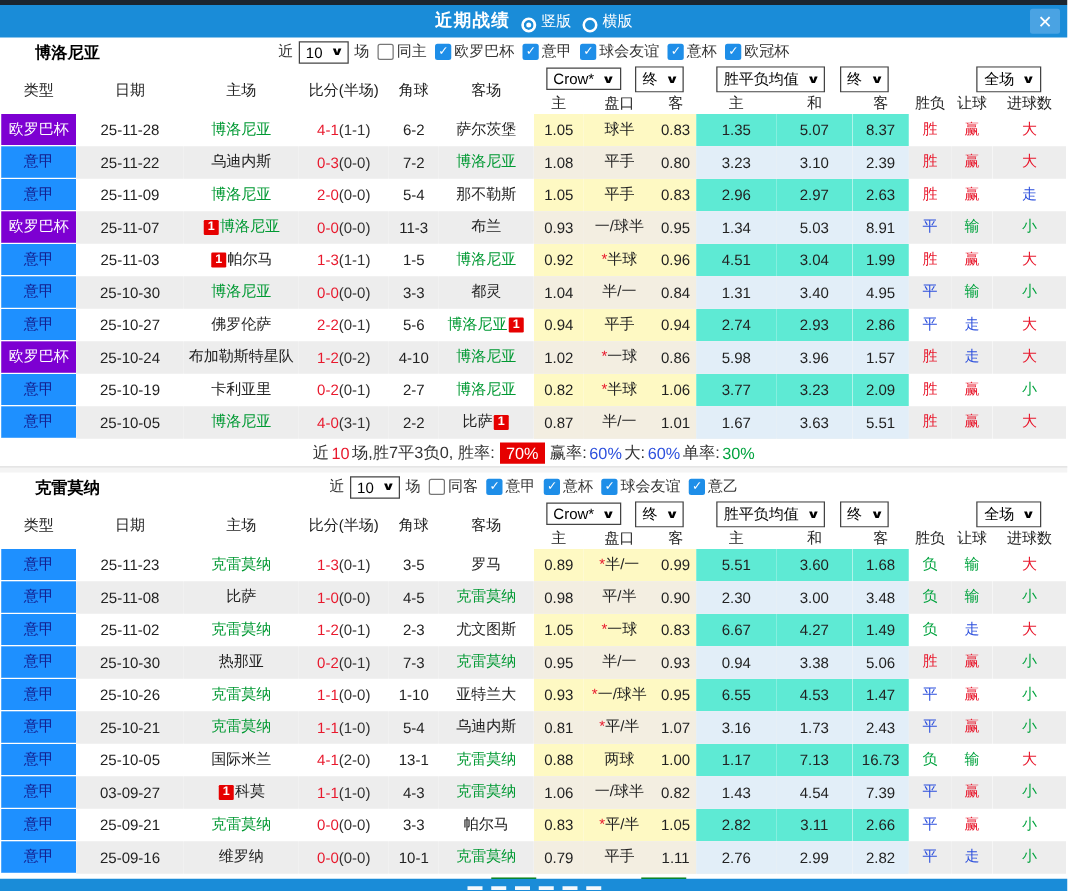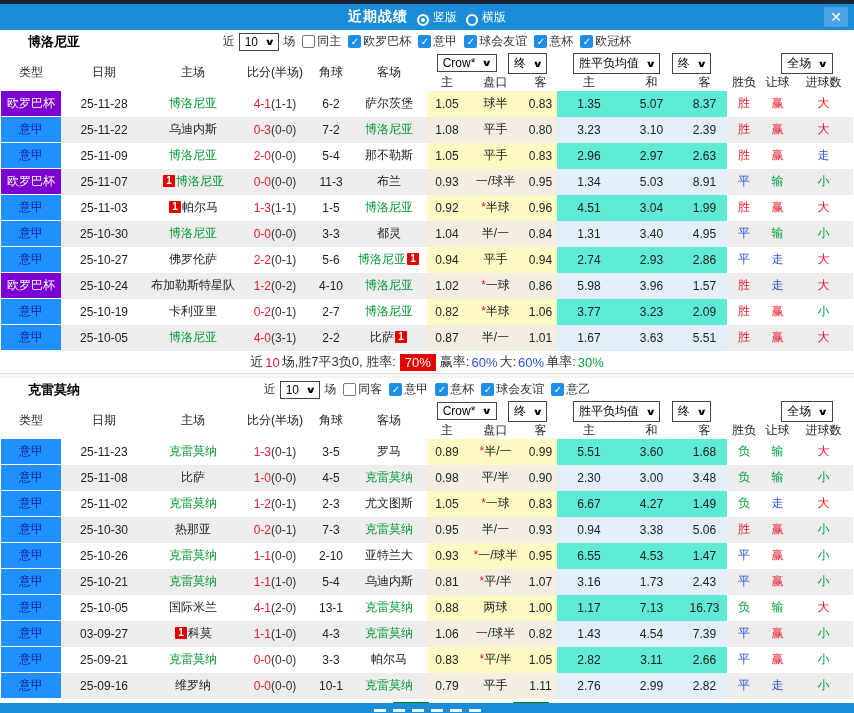--- a/index.html
+++ b/index.html
@@ -501,21 +501,21 @@
             <td class="bl">5.06</td>
             <td style="color: rgb(232, 25, 45);">胜</td>
             <td style="color: rgb(232, 25, 45);">赢</td>
             <td style="color: rgb(0, 163, 62);">小</td>
           </tr>
           <tr class="odd">
             <td class="type" style="background: rgb(30, 144, 255); color: rgb(20, 28, 140);">意甲</td>
             <td>25-10-26</td>
             <td><span class="focus">克雷莫纳</span></td>
             <td><span class="score">1-1</span><span class="half">(0-0)</span></td>
-            <td>2-10</td>
+            <td>1-10</td>
             <td><span>亚特兰大</span></td>
             <td class="cr">0.93</td>
             <td class="cr"><span class="star">*</span><span>一/球半</span></td>
             <td class="cr">0.95</td>
             <td class="bl">6.55</td>
             <td class="bl">4.53</td>
             <td class="bl">1.47</td>
             <td style="color: rgb(45, 80, 221);">平</td>
             <td style="color: rgb(232, 25, 45);">赢</td>
             <td style="color: rgb(0, 163, 62);">小</td>

